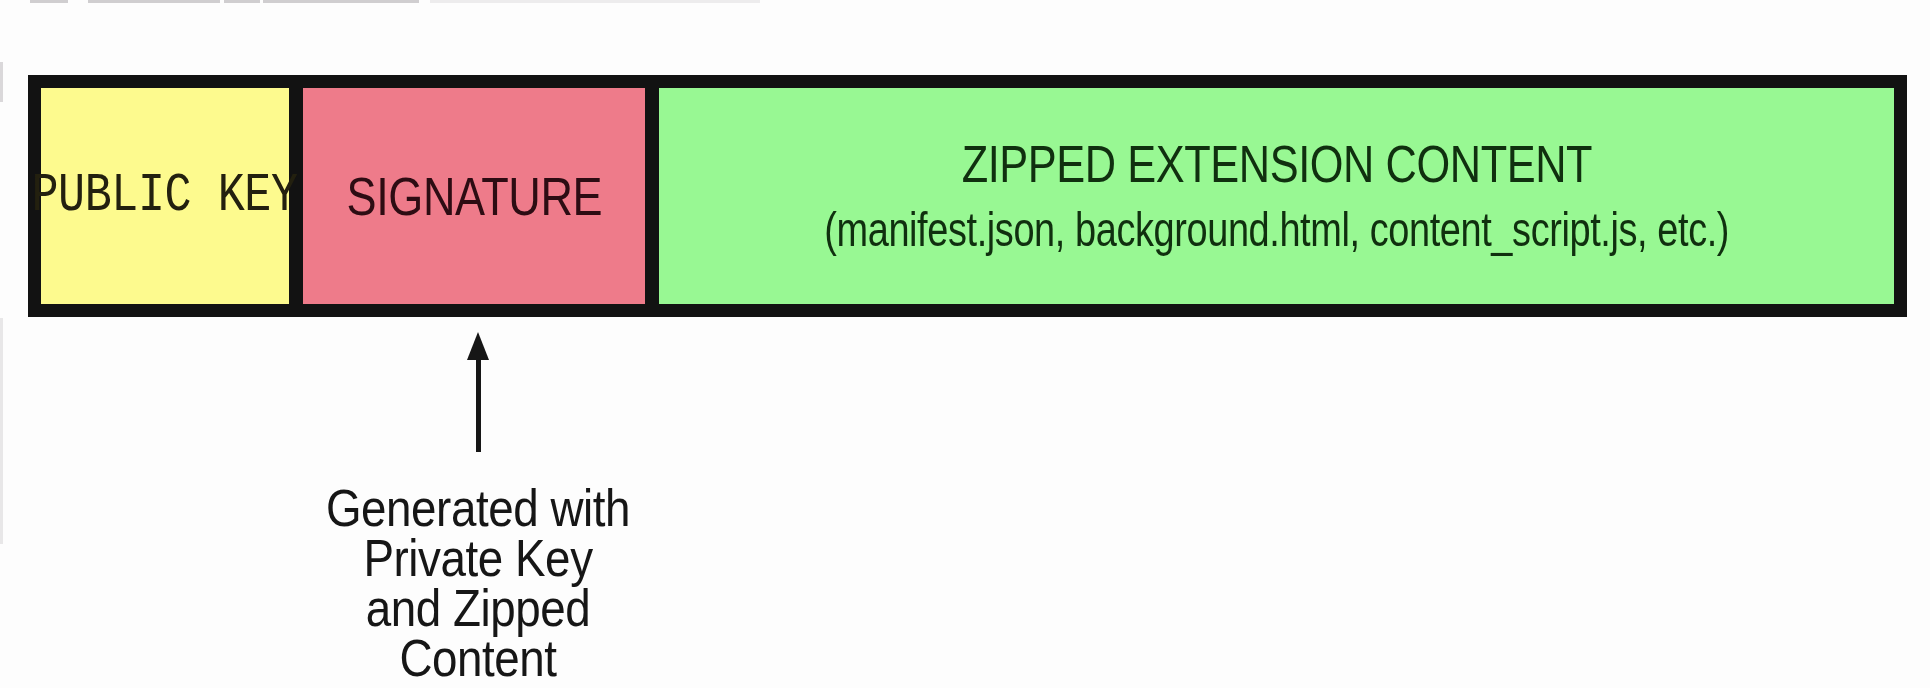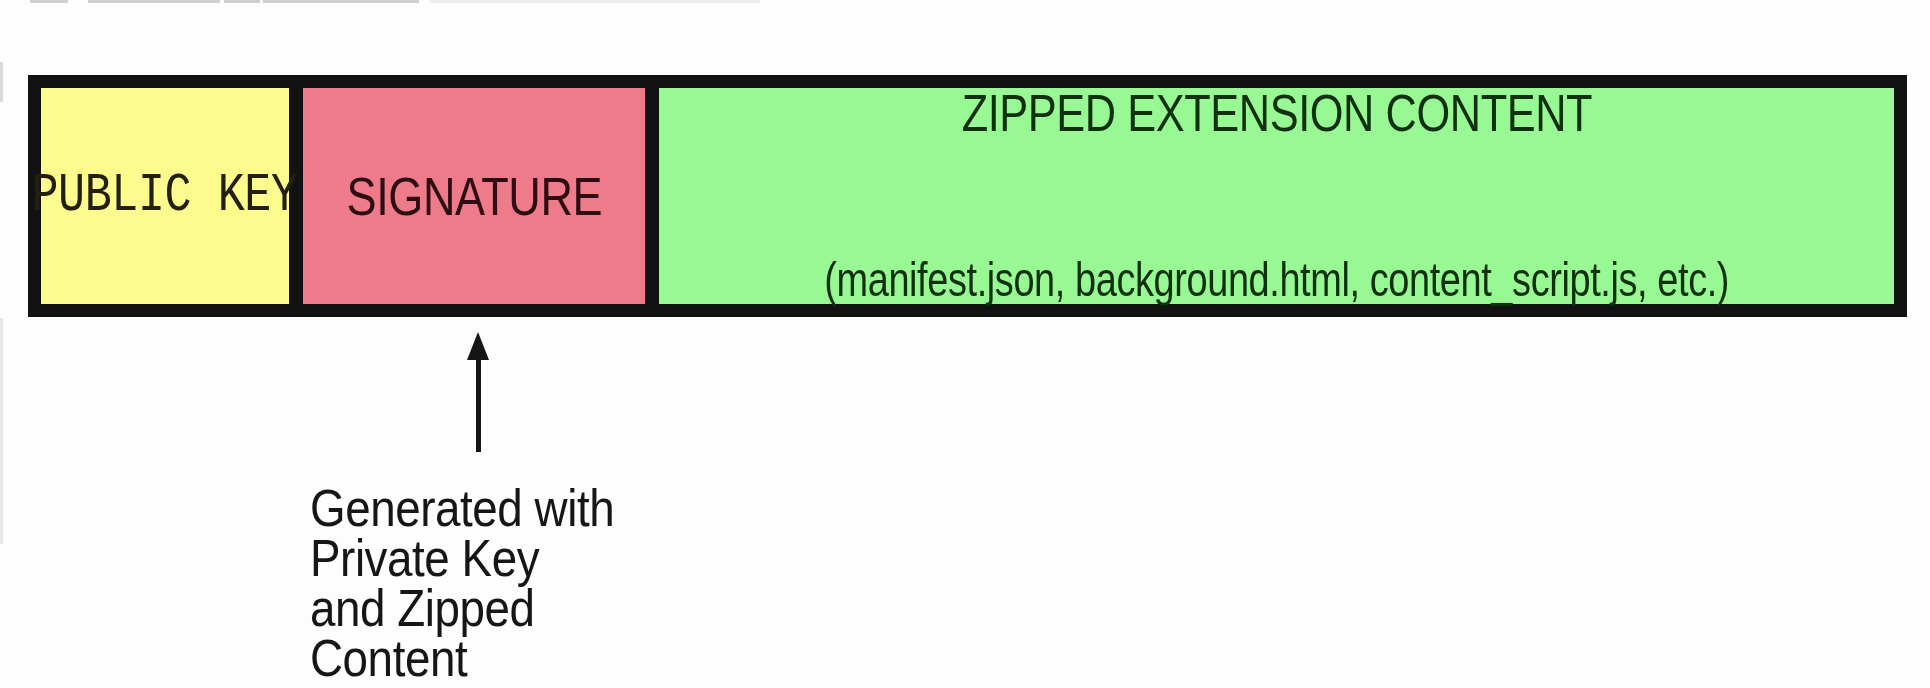--- a/index.html
+++ b/index.html
@@ -106,23 +106,24 @@
     width: 0;
     height: 0;
     border-left: 11px solid transparent;
     border-right: 11px solid transparent;
     border-bottom: 28px solid #161616;
   }
 
   
   .caption {
     position: absolute;
-    left: 286px;
+    left: 278px;
     top: 483px;
     width: 400px;
+    text-align: center;
     font-size: 52px;
     line-height: 50px;
     font-weight: 400;
     letter-spacing: -0.5px;
   }
   .caption .line {
     display: block;
     transform: scaleX(0.88);
     transform-origin: center;
     white-space: nowrap;
@@ -143,21 +144,21 @@
 <div class="crx-bar" style="background-color: rgb(18, 18, 18);">
 
   <div class="cell cell-public-key" style="background-color: rgb(253, 250, 142);">
     <span class="cell-label" style="color: rgb(35, 32, 15);">PUBLIC KEY</span>
   </div>
 
   <div class="cell cell-signature" style="background-color: rgb(238, 123, 138);">
     <span class="cell-label" style="color: rgb(45, 12, 19);">SIGNATURE</span>
   </div>
 
-  <div class="cell cell-zipped" style="background-color: rgb(152, 248, 147); justify-content: space-between;">
+  <div class="cell cell-zipped" style="background-color: rgb(152, 248, 147);">
     <span class="zipped-title" style="color: rgb(16, 48, 15);">ZIPPED EXTENSION CONTENT</span>
     <span class="zipped-sub" style="color: rgb(16, 48, 15);">(manifest.json, background.html, content_script.js, etc.)</span>
   </div>
 </div>
 
 <div>
   <div class="arrow-head" style="border-bottom-color: rgb(22, 22, 22);"></div>
   <div class="arrow-shaft" style="background-color: rgb(22, 22, 22);"></div>
 </div>
 

